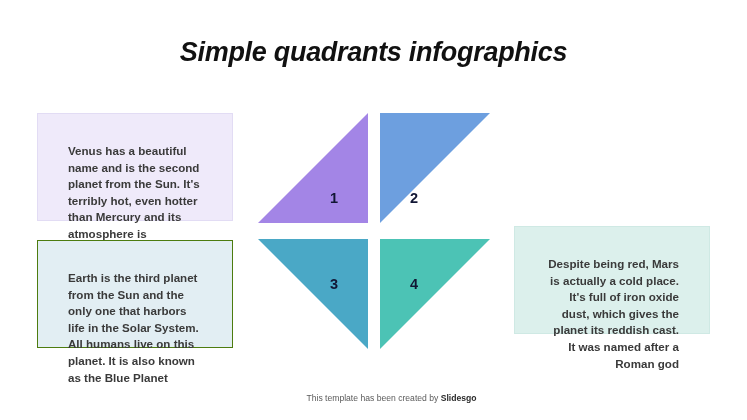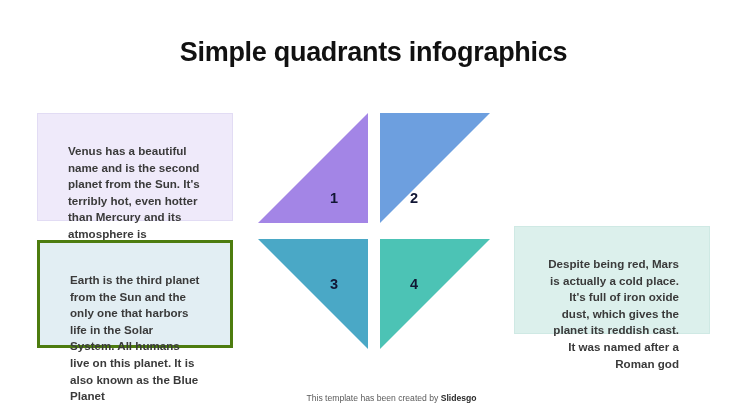--- a/index.html
+++ b/index.html
@@ -24,20 +24,21 @@
     position: absolute;
     left: 0;
     top: 37px;
     width: 747px;
     text-align: center;
     font-size: 27px;
     font-weight: bold;
     letter-spacing: -0.3px;
     color: #111111;
     font-family: "Liberation Sans", sans-serif;
+    font-style: italic;
   }
 
   
   .card {
     position: absolute;
     box-sizing: border-box;
     padding: 13px 14px 12px 14px;
     font-size: 11.6px;
     line-height: 16.6px;
     color: #3a3a3a;
@@ -62,21 +63,21 @@
     background: #e3eef7;
     border: 1px solid #d7e6f3;
     text-align: right;
   }
   .card-bl {
     left: 37px;
     top: 240px;
     width: 196px;
     height: 108px;
     background: #e2eef3;
-    border: 3px solid #4d7c0f;
+    border: 1px solid #4d7c0f;
     text-align: left;
   }
   .card-br {
     left: 514px;
     top: 226px;
     width: 196px;
     height: 108px;
     background: #dcf0ec;
     border: 1px solid #cfe9e4;
     text-align: right;

